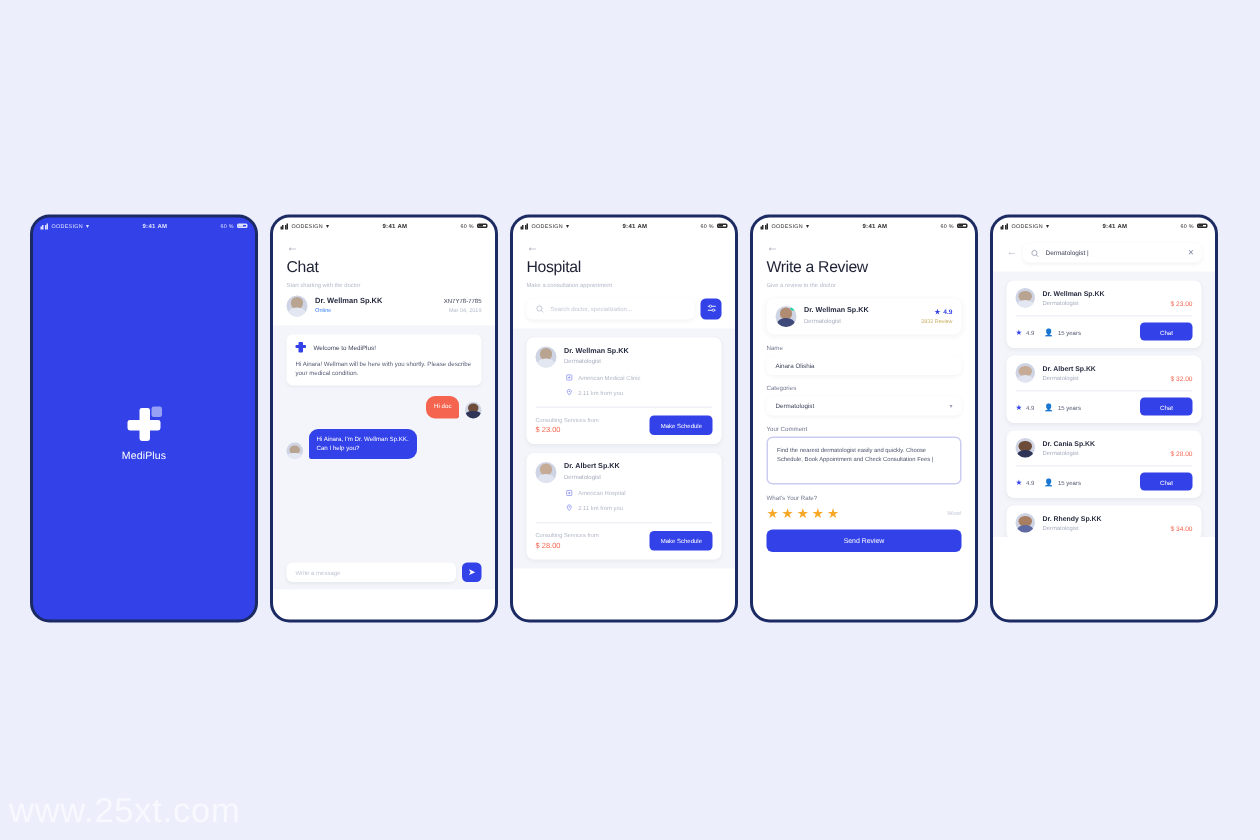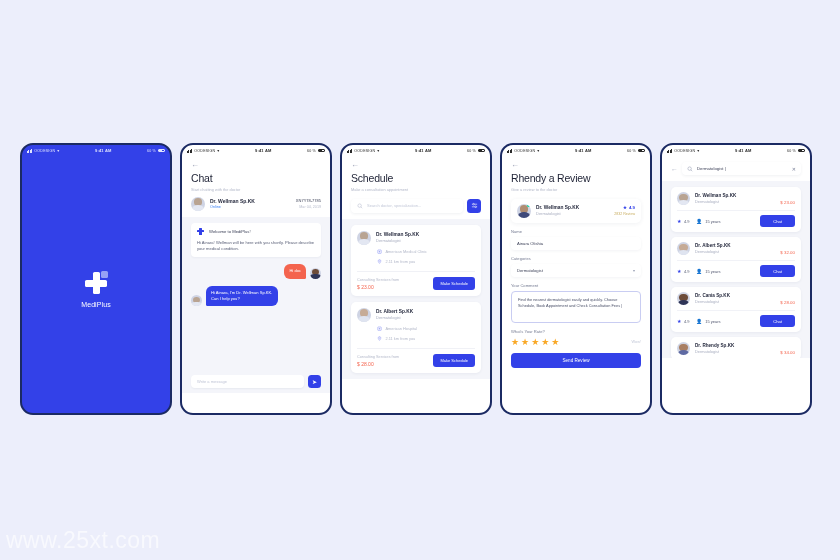--- a/index.html
+++ b/index.html
@@ -274,21 +274,21 @@
         <span class="wifi">▾</span>
       </span>
       <span class="sb-time">9:41 AM</span>
       <span class="sb-right">
         <span>60 %</span>
         <span class="batt"></span>
       </span>
     </div>
     <div class="screen">
       <div class="backbtn">←</div>
-      <div class="page-title">Schedule</div>
+      <div class="page-title">Hospital</div>
       <div class="page-sub">Make a consultation appointment</div>
 
       <div class="searchbar">
         <div class="field">
           <svg width="6" height="6" viewBox="0 0 16 16">
             <circle cx="7" cy="7" r="4.6" fill="none" stroke="#b9bed0" stroke-width="1.5"></circle>
             <line x1="10.4" y1="10.4" x2="14" y2="14" stroke="#b9bed0" stroke-width="1.5"></line>
           </svg>
           <span>Search doctor, specialization...</span>
         </div>
@@ -393,21 +393,21 @@
         <span class="wifi">▾</span>
       </span>
       <span class="sb-time">9:41 AM</span>
       <span class="sb-right">
         <span>60 %</span>
         <span class="batt"></span>
       </span>
     </div>
     <div class="screen">
       <div class="backbtn">←</div>
-      <div class="page-title">Rhendy a Review</div>
+      <div class="page-title">Write a Review</div>
       <div class="page-sub">Give a review to the doctor</div>
 
       <div class="rev-card">
         <div class="av a3">
             <span class="badge"></span>
           </div>
         <div>
           <div class="sc-name">Dr. Wellman Sp.KK</div>
           <div class="sc-spec">Dermatologist</div>
         </div>

